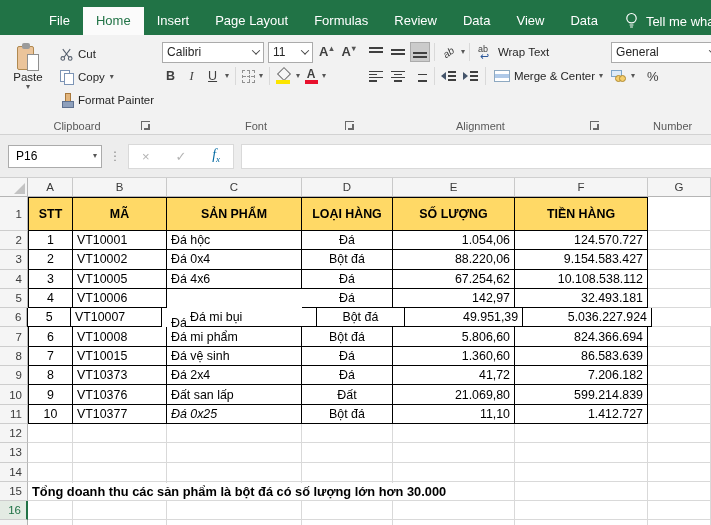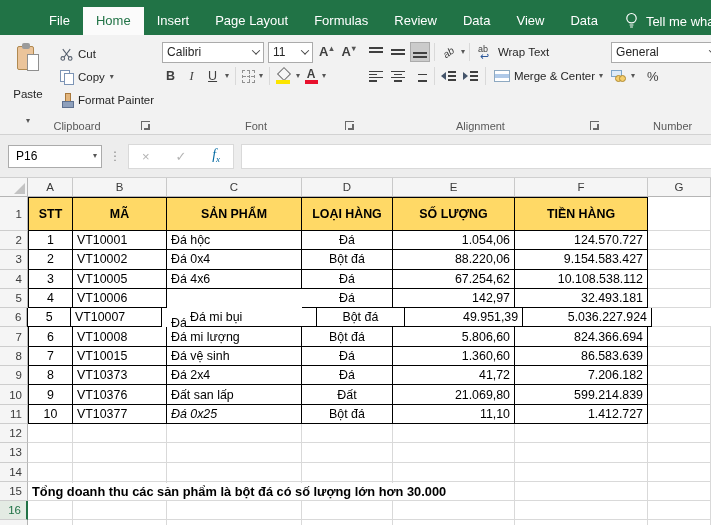--- a/index.html
+++ b/index.html
@@ -26,21 +26,21 @@
             border-left:1px solid #6A6A6A;border-top:1px solid #6A6A6A;}
   .launcher::after{content:"";position:absolute;right:0;bottom:0;width:4px;height:4px;
             border-right:2px solid #6A6A6A;border-bottom:2px solid #6A6A6A;}
   .caret{font-size:8px;color:#565656;line-height:8px;}
   .chev{display:inline-block;width:6px;height:6px;border-right:1.4px solid #444;
         border-bottom:1.4px solid #444;transform:rotate(45deg) translate(-1px,-1px);}
 
   
   .g-clip{width:167px;display:flex;padding-left:6px;}
   .paste-btn{display:flex;flex-direction:column;align-items:center;width:44px;
-             font-size:11.5px;gap:17px;padding-top:3px;}
+             font-size:11.5px;gap:0;padding-top:3px;}
   .icon-paste{position:relative;width:24px;height:28px;}
   .icon-paste .board{position:absolute;left:1px;top:3px;width:17px;height:24px;
              background:#EBC49A;border:1px solid #B08950;border-radius:2px;}
   .icon-paste .clip{position:absolute;left:6px;top:0;width:8px;height:6px;
              background:#9B9B9B;border-radius:2px;}
   .icon-paste .page{position:absolute;right:1px;bottom:0;width:12px;height:17px;
              background:#fff;border:1px solid #8F8F8F;}
   .clip-small{display:flex;flex-direction:column;gap:1px;margin-left:10px;padding-top:3px;}
   .sbtn{display:flex;align-items:center;gap:5px;height:22px;font-size:11.5px;white-space:nowrap;}
   .icon-copy{position:relative;width:13px;height:14px;}
@@ -445,21 +445,21 @@
         <div class="cell dcell al" style="width: 135px; margin-left: 24px;">Đá mi bụi</div>
         <div class="cell dcell ac" style="width: 91px;">Bột đá</div>
         <div class="cell dcell ar" style="width: 122px;">49.951,39</div>
         <div class="cell dcell ar" style="width: 133px;">5.036.227.924</div>
         <div class="cell ecell" style="width: 63px;"></div>
       </div>
       <div class="grow" style="height: 19.3px;">
         <div class="rowhdr">7</div>
         <div class="cell dcell ac first" style="width: 45px;">6</div>
         <div class="cell dcell al" style="width: 94px;">VT10008</div>
-        <div class="cell dcell al" style="width: 135px;">Đá mi lượng</div>
+        <div class="cell dcell al" style="width: 135px;">Đá mi phẩm</div>
         <div class="cell dcell ac" style="width: 91px;">Bột đá</div>
         <div class="cell dcell ar" style="width: 122px;">5.806,60</div>
         <div class="cell dcell ar" style="width: 133px;">824.366.694</div>
         <div class="cell ecell" style="width: 63px;"></div>
       </div>
       <div class="grow" style="height: 19.3px;">
         <div class="rowhdr">8</div>
         <div class="cell dcell ac first" style="width: 45px;">7</div>
         <div class="cell dcell al" style="width: 94px;">VT10015</div>
         <div class="cell dcell al" style="width: 135px;">Đá vệ sinh</div>

